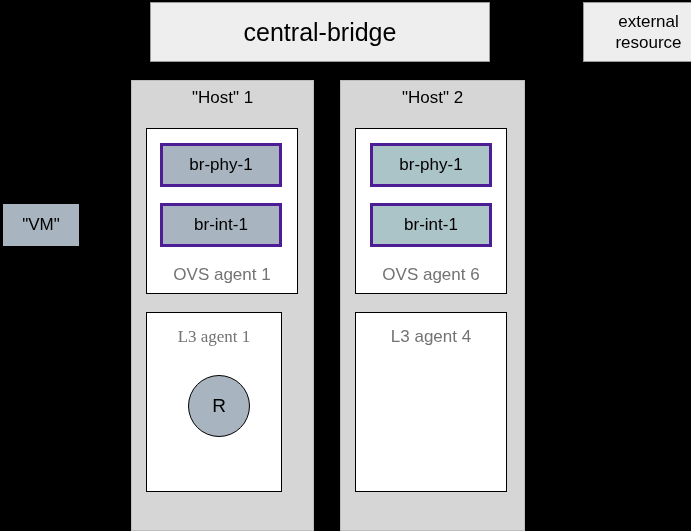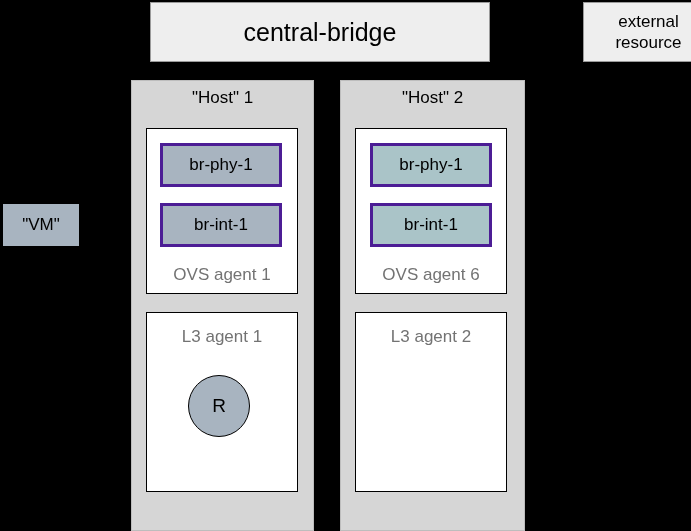--- a/index.html
+++ b/index.html
@@ -61,21 +61,21 @@
     font-size: 17px;
     color: #000000;
   }
   
   .panel {
     background: #ffffff;
     border: 1px solid #000000;
   }
   #ovs-1 { left: 146px; top: 128px; width: 152px; height: 166px; }
   #ovs-2 { left: 355px; top: 128px; width: 152px; height: 166px; }
-  #l3-1  { left: 146px; top: 312px; width: 152px; height: 180px; }
+  #l3-1  { left: 146px; top: 312px; width: 136px; height: 180px; font-family: Liberation Serif, serif; }
   #l3-2  { left: 355px; top: 312px; width: 152px; height: 180px; }
   .panel-label {
     position: absolute;
     left: 0;
     width: 100%;
     text-align: center;
     font-size: 17px;
     color: #737373;
   }
   #ovs-1-label, #ovs-2-label { bottom: 8px; }
@@ -173,21 +173,21 @@
 
   <div class="box panel" id="ovs-2">
     <div class="panel-label" id="ovs-2-label">OVS agent 6</div>
   </div>
 
   <div class="box panel" id="l3-1">
     <div class="panel-label" id="l3-1-label">L3 agent 1</div>
   </div>
 
   <div class="box panel" id="l3-2">
-    <div class="panel-label" id="l3-2-label">L3 agent 2</div>
+    <div class="panel-label" id="l3-2-label">L3 agent 4</div>
   </div>
 
   <div class="box node fill-a" id="br-phy-1">br-phy-1</div>
   <div class="box node fill-a" id="br-int-1">br-int-1</div>
 
   <div class="box node fill-b" id="br-phy-2">br-phy-1</div>
   <div class="box node fill-b" id="br-int-2">br-int-1</div>
 
   <div class="box" id="router">R</div>
 

